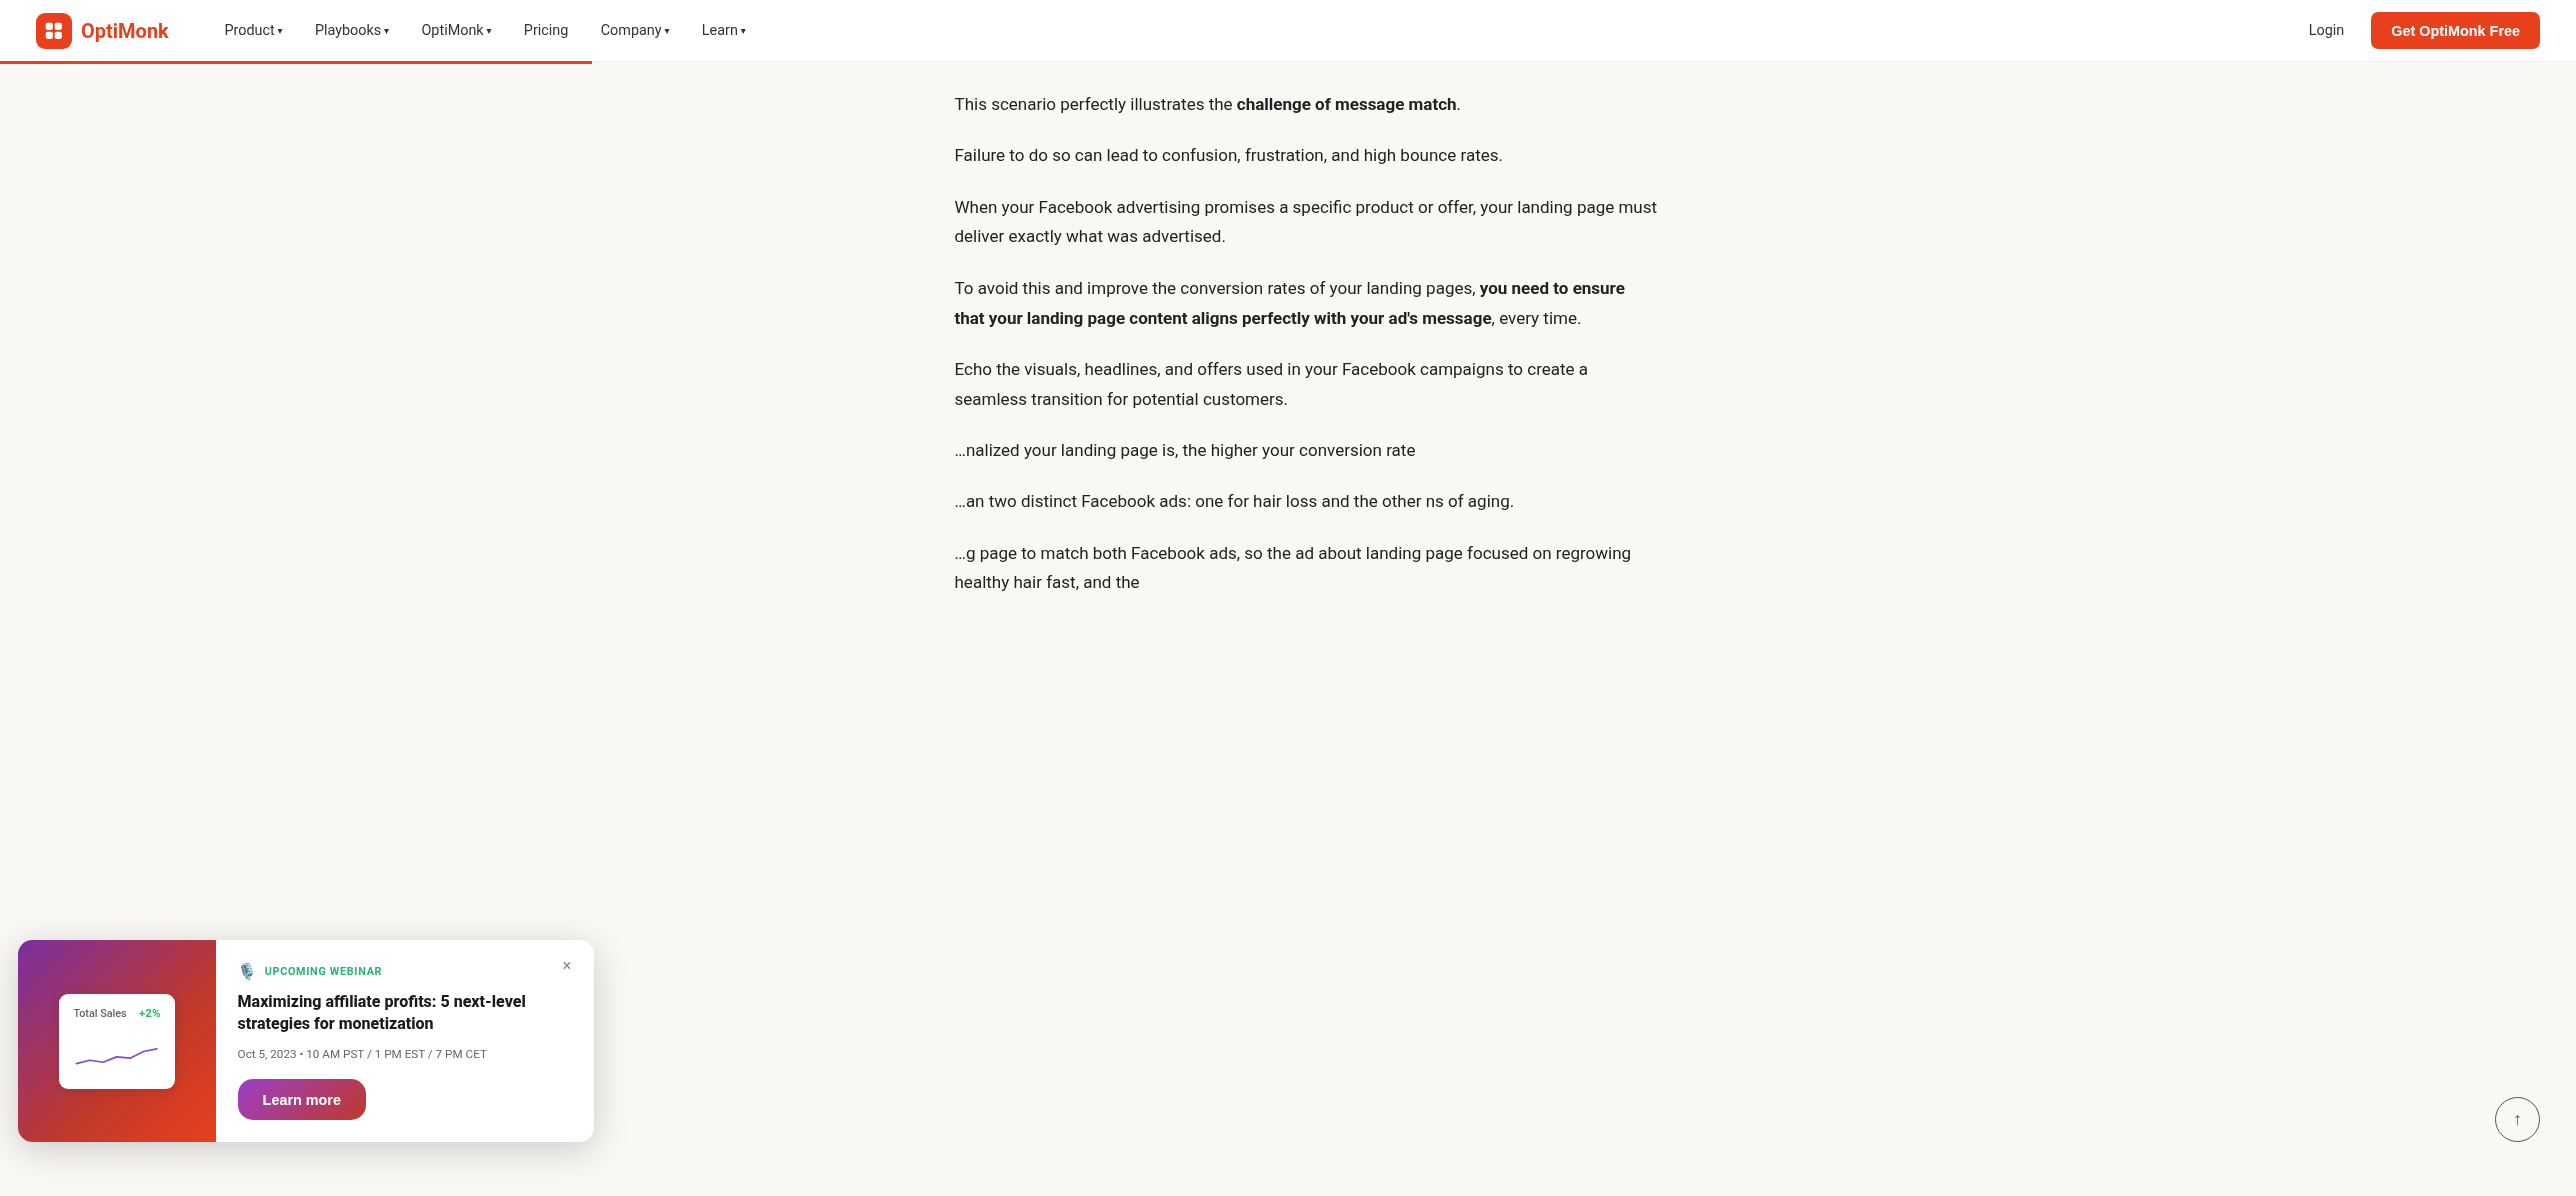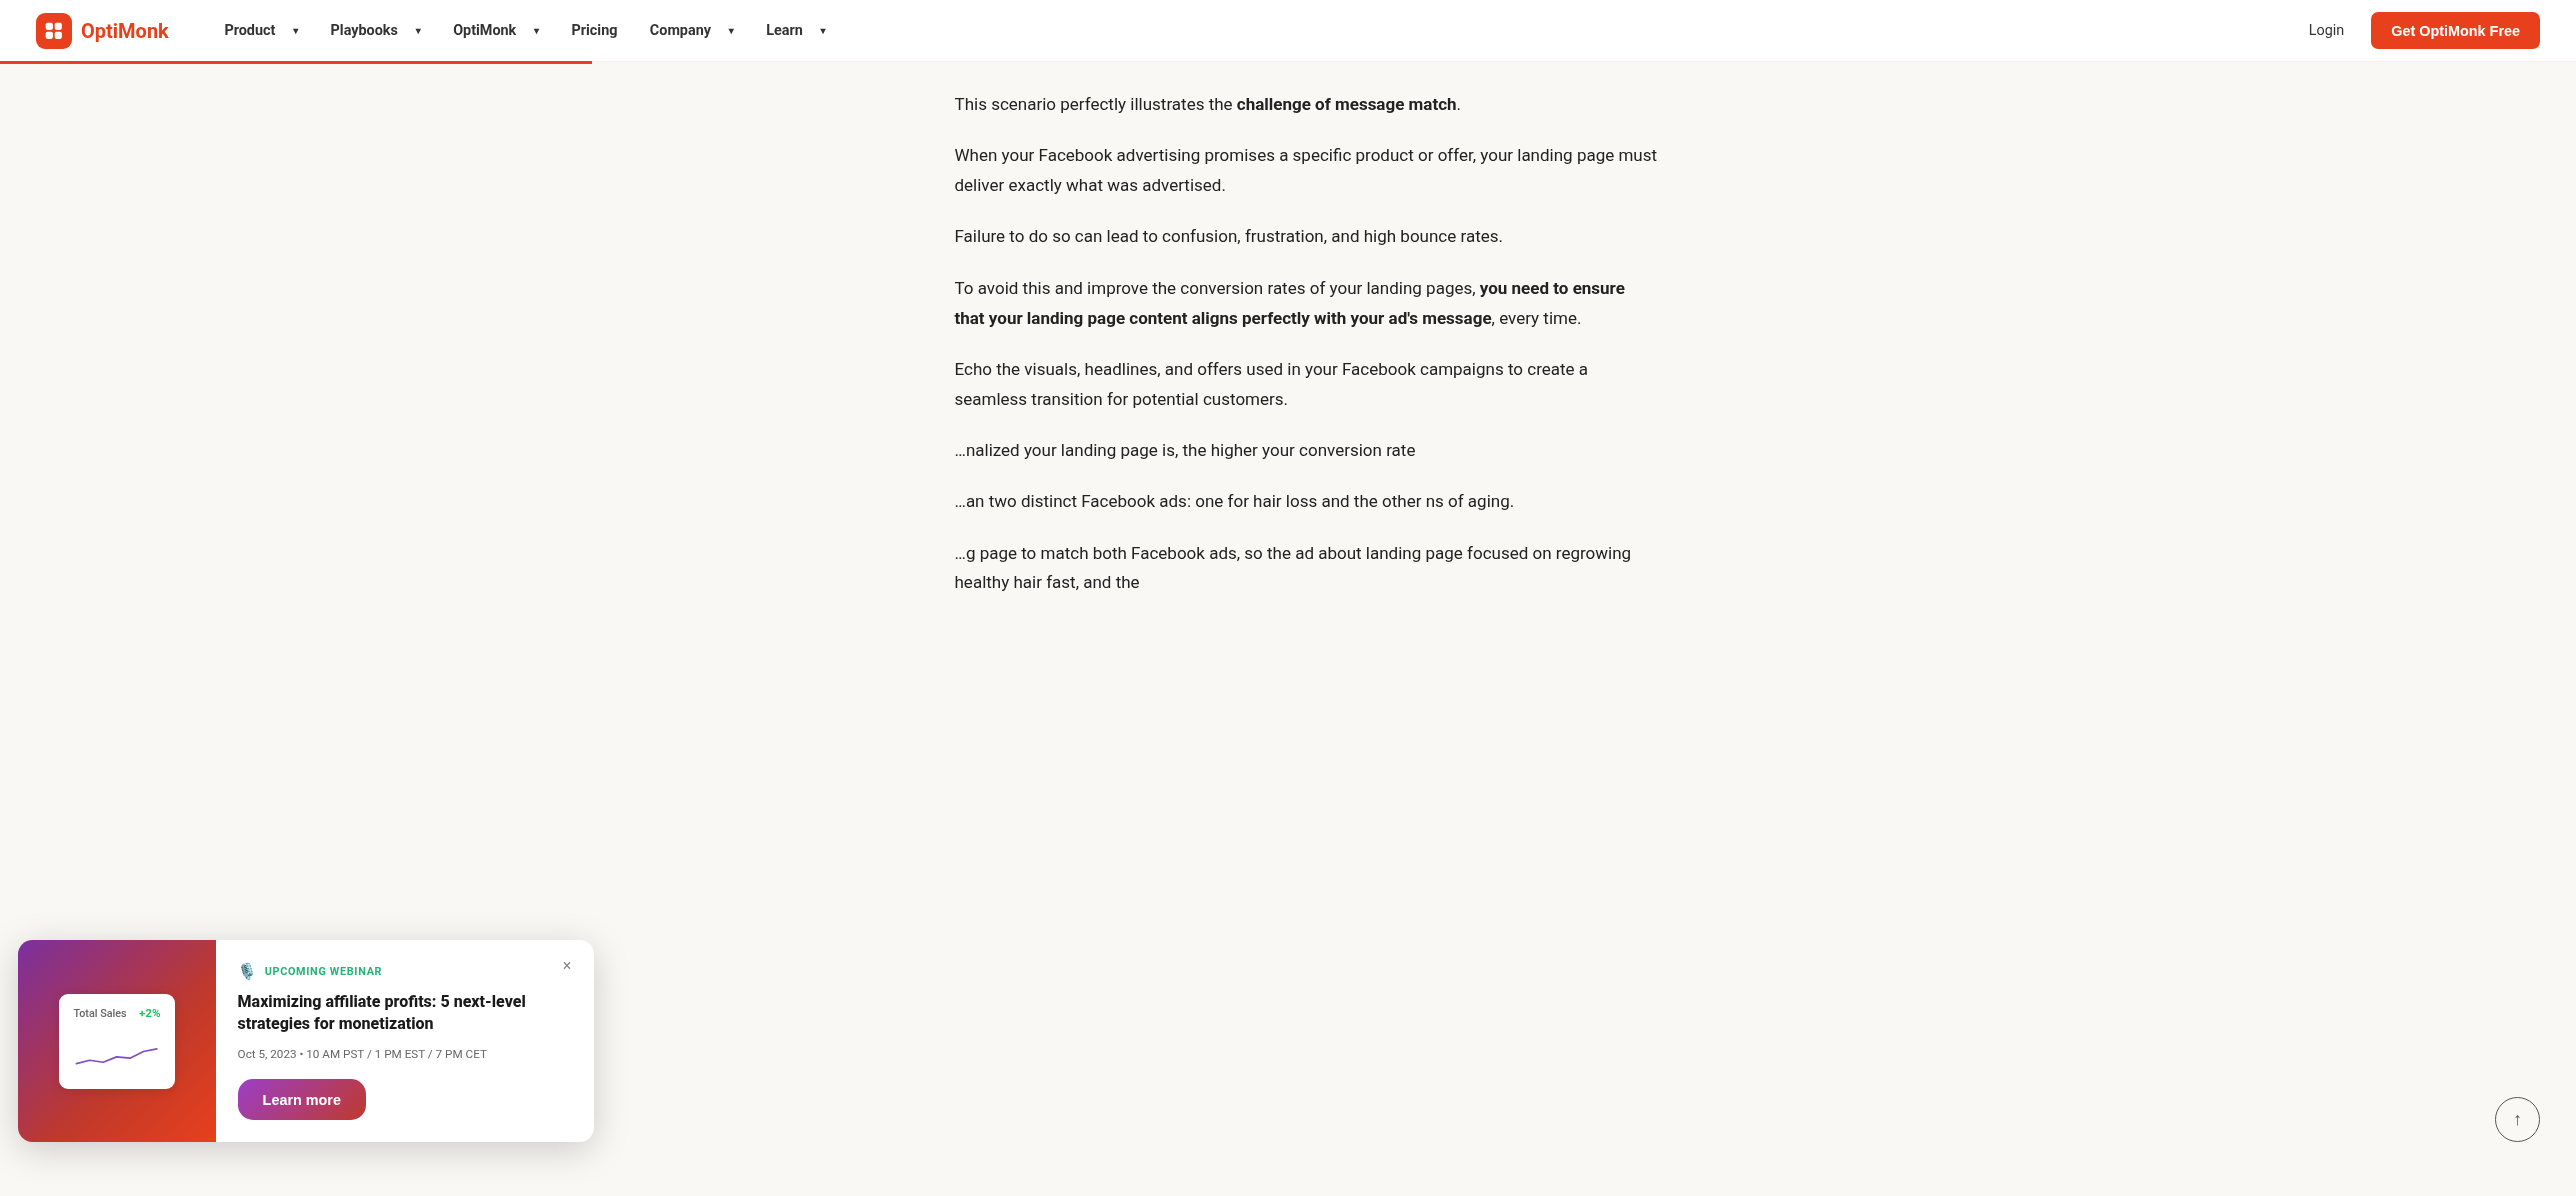--- a/index.html
+++ b/index.html
@@ -54,27 +54,27 @@
 
     .nav-links {
       display: flex;
       align-items: center;
       gap: 7.2px;
       flex: 1;
     }
     .nav-item {
       display: flex;
       align-items: center;
-      gap: 16px;
+      gap: 1px;
       padding: 7.2px 12.6px;
       font-size: 14.4px;
       color: #333;
       cursor: pointer;
       border-radius: 5.4px;
-      font-weight: 700;
+      font-weight: 400;
       white-space: nowrap;
     }
     .nav-item .chevron {
       font-size: 10px;
       margin-left: 1.8px;
     }
 
     .nav-actions {
       display: flex;
       align-items: center;
@@ -351,23 +351,23 @@
 <div class="red-bar"></div>
 
 <div class="content-bg">
   <div class="main-content">
     <div class="article-body">
 
       <p>
         <span>This scenario perfectly illustrates the </span><strong>challenge of message match</strong><span>.</span>
       </p>
 
+      <p>Failure to do so can lead to confusion, frustration, and high bounce rates.</p>
+
       <p>When your Facebook advertising promises a specific product or offer, your landing page must deliver exactly what was advertised.</p>
-
-      <p>Failure to do so can lead to confusion, frustration, and high bounce rates.</p>
 
       <p>
         <span>To avoid this and improve the conversion rates of your landing pages, </span><strong>you need to ensure that your landing page content aligns perfectly with your ad's message</strong><span>, every time.</span>
       </p>
 
       <p>Echo the visuals, headlines, and offers used in your Facebook campaigns to create a seamless transition for potential customers.</p>
 
       <p>
         <span>…<span>nalized your landing page is, the higher your conversion rate</span></span>
       </p>

